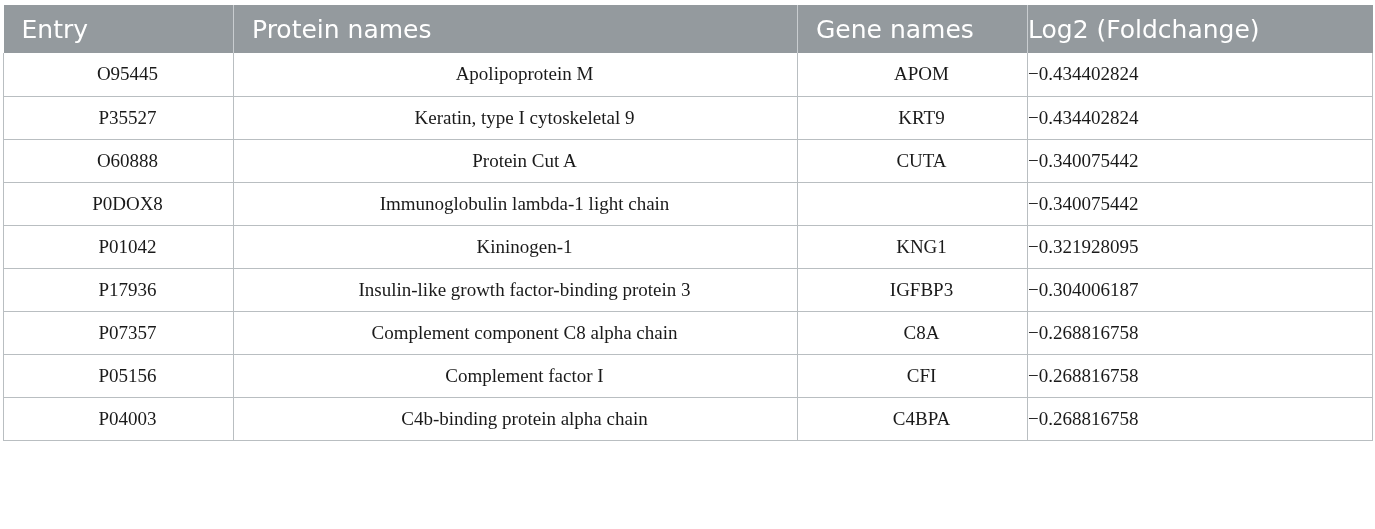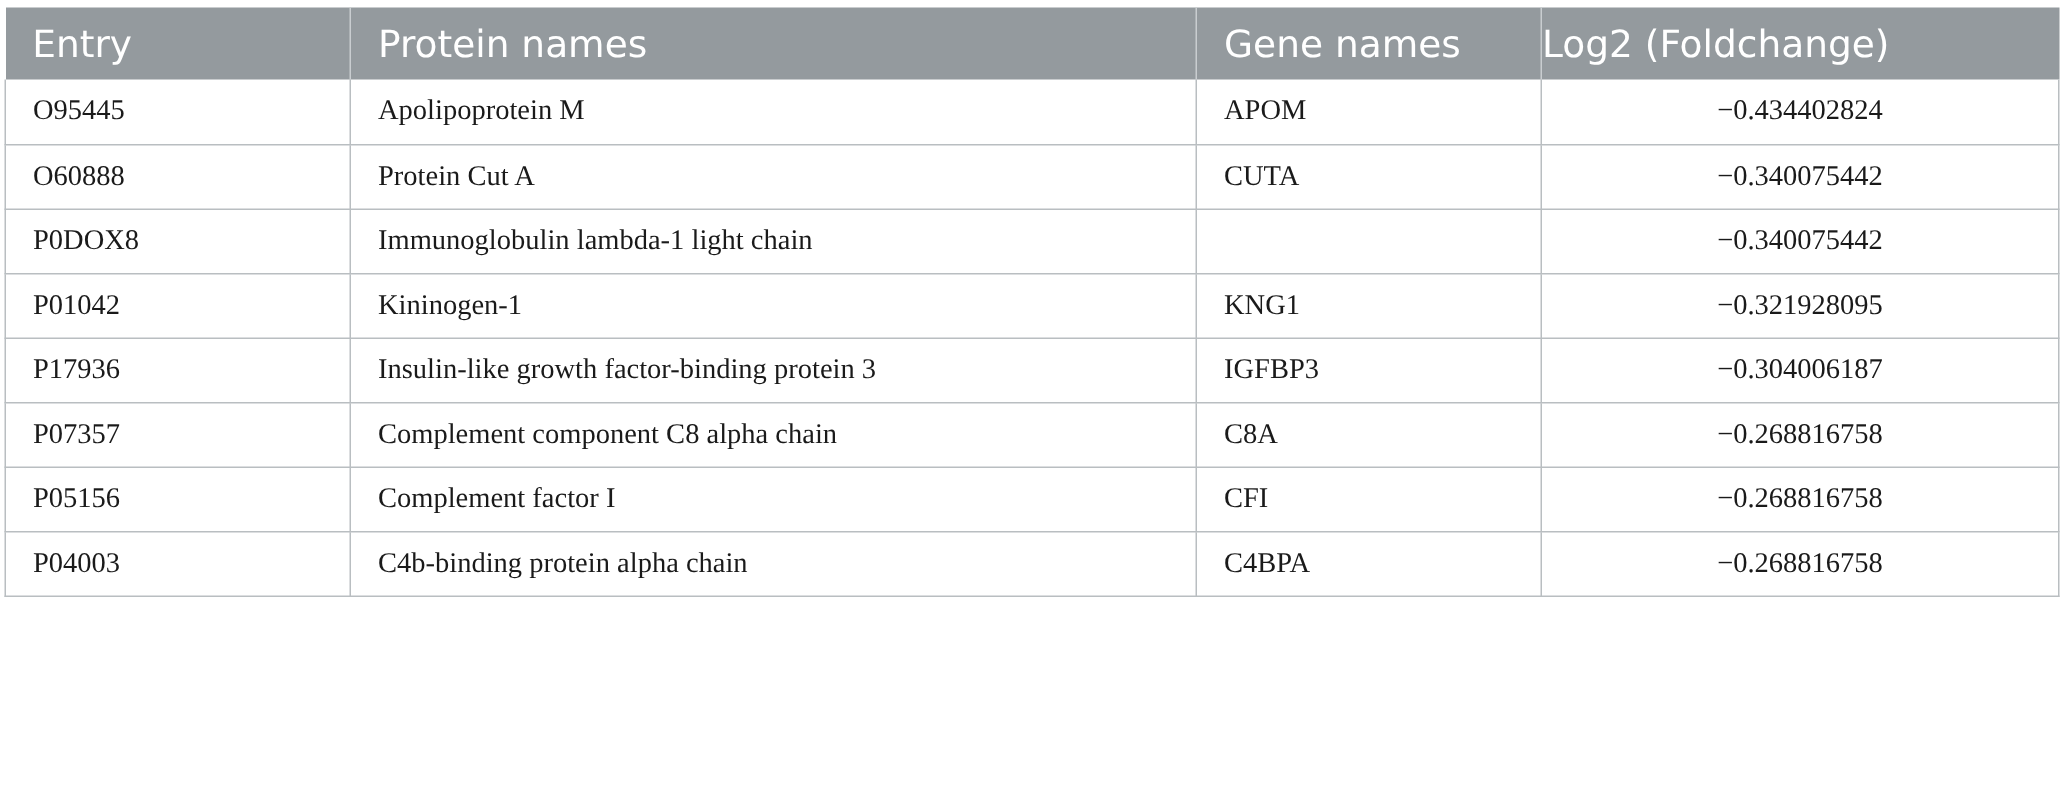--- a/index.html
+++ b/index.html
@@ -54,23 +54,24 @@
   tbody td {
     height: 43px;
     font-size: 19px;
     line-height: 1.15;
     color: #1a1a1a;
     padding: 0 0 0 18px;
     border: 1px solid #b9bec1;
     vertical-align: middle;
     white-space: nowrap;
     overflow: hidden;
+    text-align: center;
   }
   tbody td.num {
-    text-align: center;
+    text-align: left;
     padding: 0;
   }
   tbody tr:first-child td { border-top: none; }
   tbody td:first-child { border-left: 1px solid #b9bec1; }
   tbody td:last-child { border-right: 1px solid #b9bec1; }
 </style>
 </head>
 <body>
 
 <div class="table-wrap">
@@ -87,20 +88,26 @@
         <th>Protein names</th>
         <th>Gene names</th>
         <th>Log2 (Foldchange)</th>
       </tr>
     </thead>
     <tbody id="table-body">
         <tr>
           <td>O95445</td>
           <td>Apolipoprotein M</td>
           <td>APOM</td>
+          <td class="num">−0.434402824</td>
+        </tr>
+        <tr>
+          <td>P35527</td>
+          <td>Keratin, type I cytoskeletal 9</td>
+          <td>KRT9</td>
           <td class="num">−0.434402824</td>
         </tr>
         <tr>
           <td>O60888</td>
           <td>Protein Cut A</td>
           <td>CUTA</td>
           <td class="num">−0.340075442</td>
         </tr>
         <tr>
           <td>P0DOX8</td>

